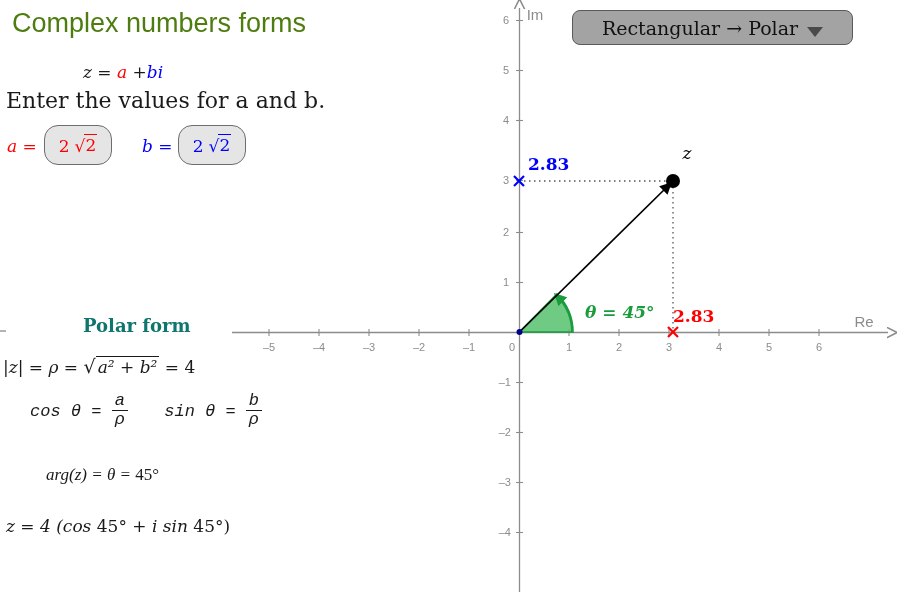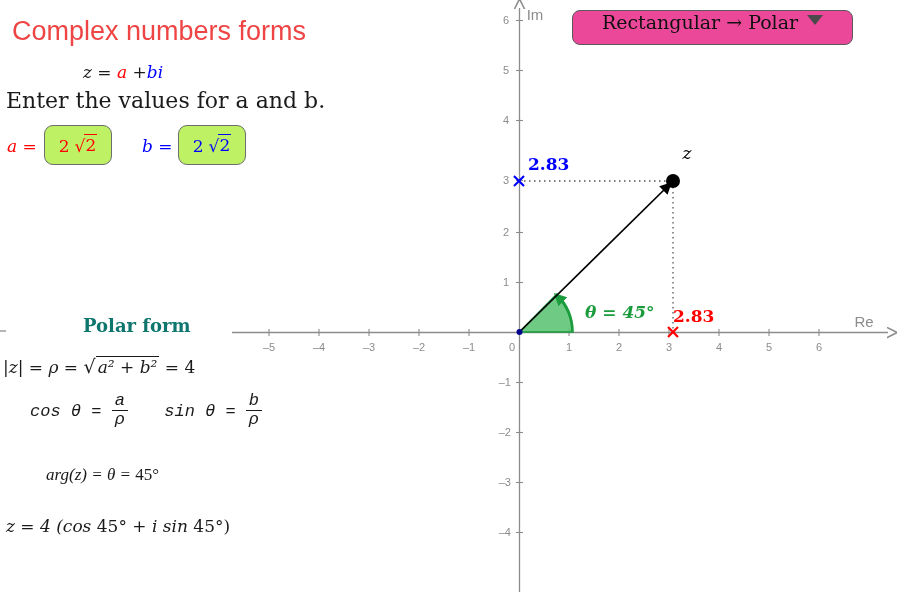--- a/index.html
+++ b/index.html
@@ -9,21 +9,21 @@
     font-family:"Liberation Serif", serif;
     overflow:hidden;
     position:relative;
   }
   .panel-left{position:absolute;left:0;top:0;width:520px;height:597px;}
   .panel-graph{position:absolute;left:0;top:0;width:897px;height:597px;}
 
   #title{
     position:absolute;left:12px;top:8px;
     font-family:"Liberation Sans", sans-serif;
-    font-size:27px;color:#ef4444;white-space:nowrap;margin-top:8px;
+    font-size:27px;color:#4d7c0f;white-space:nowrap;
   }
 
   .mathline{
     position:absolute;
     font-family:"DejaVu Serif", serif;
     color:#1a1a1a;white-space:nowrap;
   }
   .it{font-style:italic;}
   .red{color:#ff0000;}
   .blue{color:#0000ff;}
@@ -38,34 +38,34 @@
   .frac .num{display:block;border-bottom:1.2px solid #1a1a1a;padding:0 3px;}
   .frac .den{display:block;padding:0 3px;}
 
   
   .sqrtbig{display:inline-block;position:relative;}
   .sqrtbig .bar{border-top:1.3px solid #1a1a1a;display:inline-block;padding:0 2px;}
 
   
   .inputbox{
     position:absolute;
-    border:1.6px solid #6d6d6d;border-radius:9px;
-    background:#bef264;
+    border:1.6px solid #6d6d6d;border-radius:14px;
+    background:#e5e5e5;
     box-sizing:border-box;
     font-family:"DejaVu Serif", serif;
     display:flex;align-items:center;justify-content:center;
   }
 
   
   #dropdown{
     position:absolute;left:572px;top:10px;width:281px;height:35px;
-    background:#ec4899;
+    background:#a3a3a3;
     border:1.6px solid #5a5a5a;border-radius:8px;
     box-sizing:border-box;
-    display:flex;justify-content:center;
+    display:flex;align-items:center;justify-content:center;
     font-family:"DejaVu Serif", serif;font-size:19px;color:#111;
     white-space:nowrap;
   }
   #dropdown .caret{
     display:inline-block;width:0;height:0;margin-left:9px;
     border-left:8px solid transparent;border-right:8px solid transparent;
     border-top:10px solid #4a4a4a;position:relative;top:4px;
   }
 
   svg{position:absolute;left:0;top:0;}

